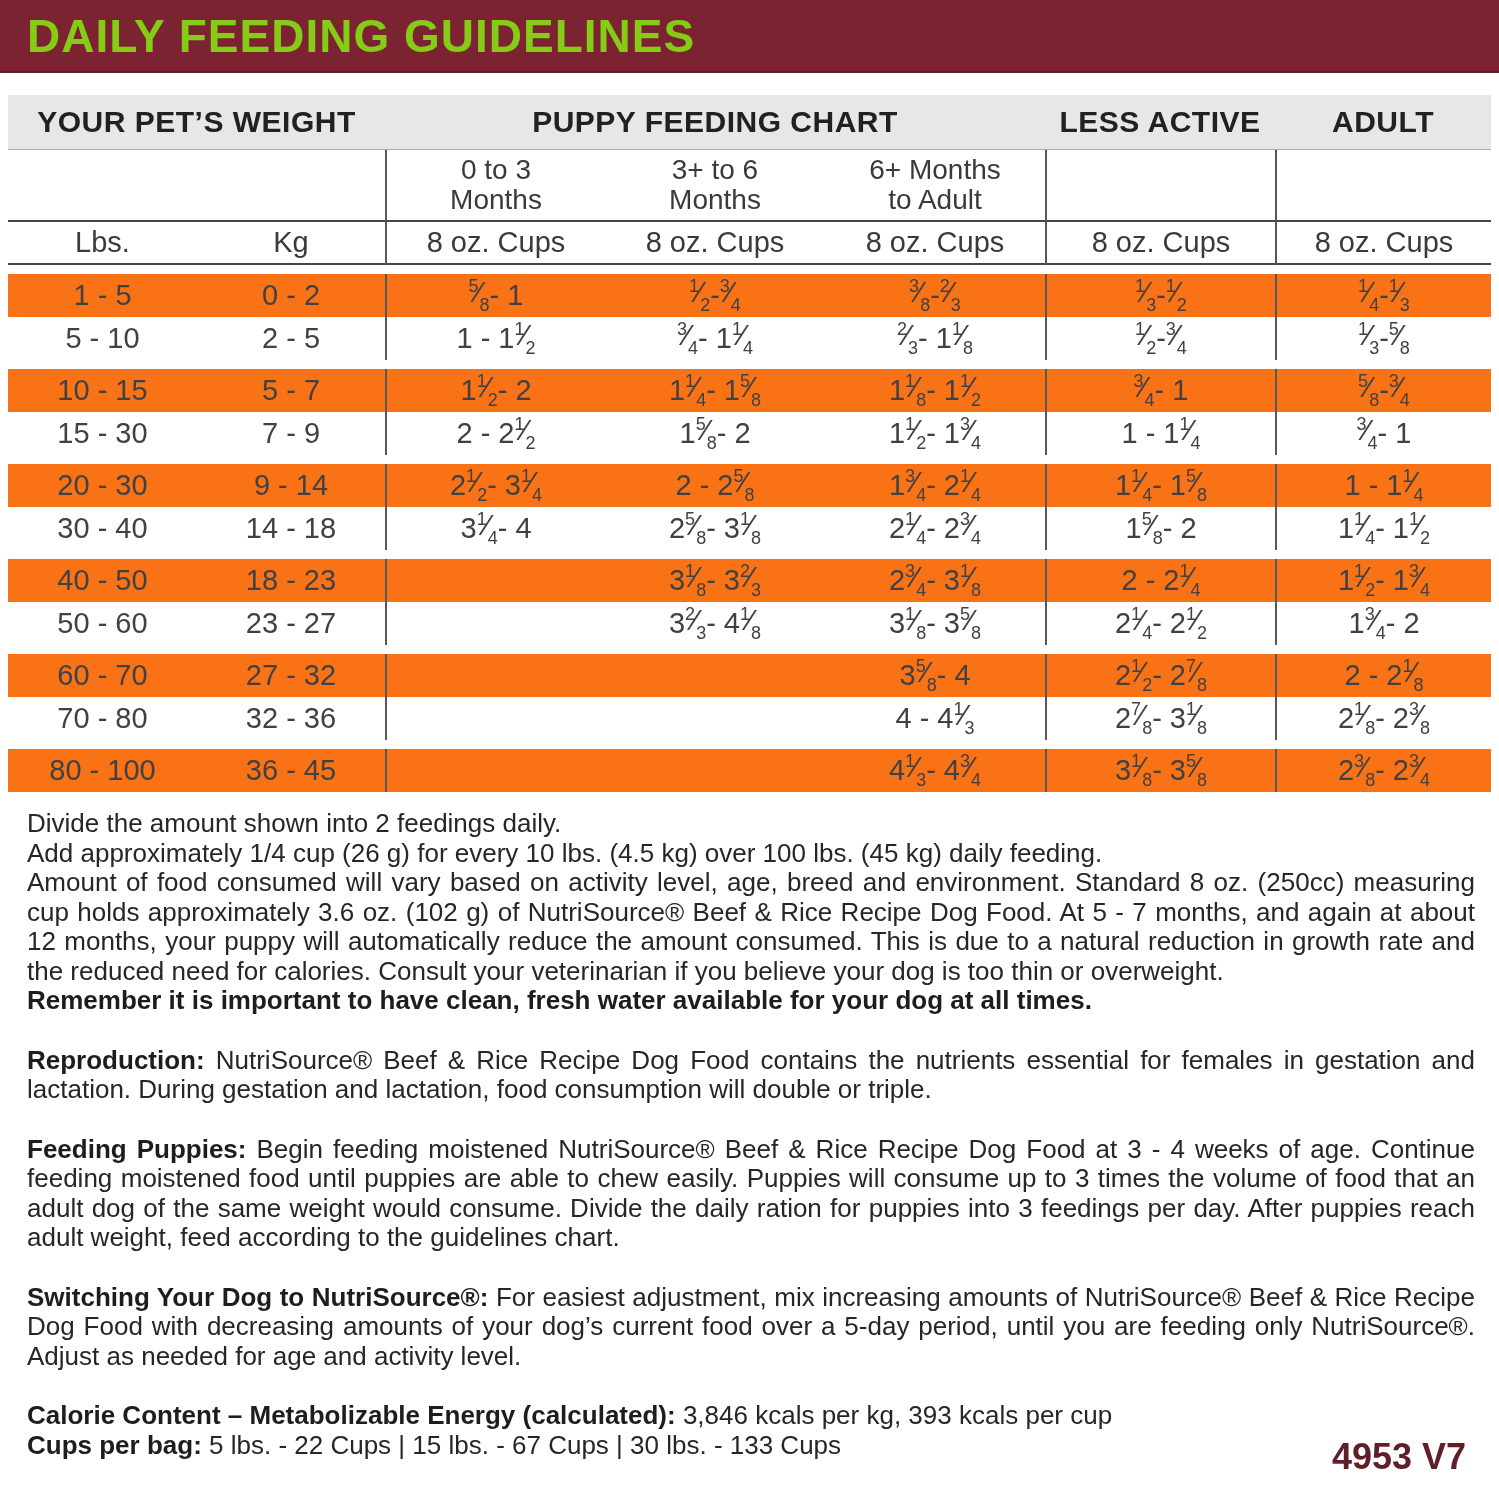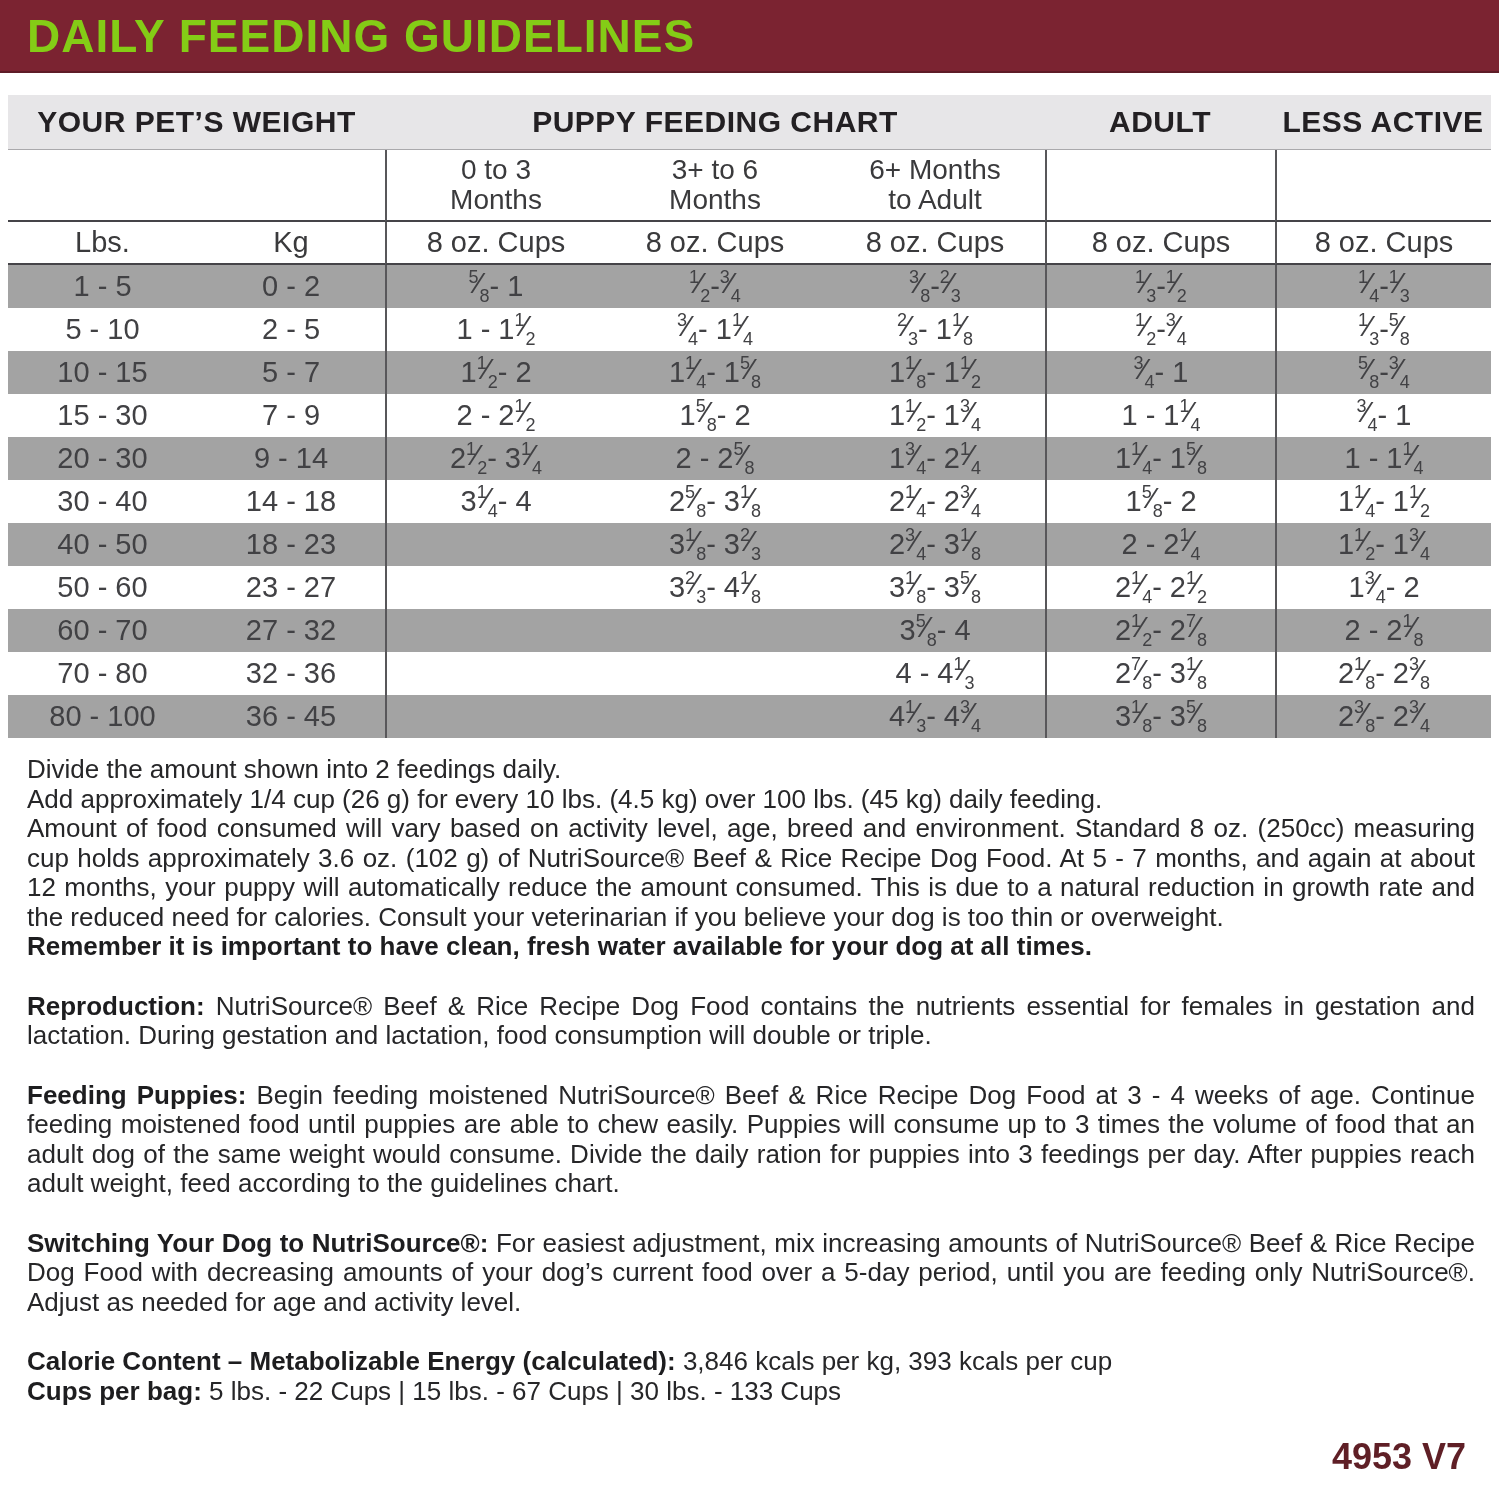--- a/index.html
+++ b/index.html
@@ -64,21 +64,21 @@
     color:#3a3a3c;
     white-space:pre-line;
     border-bottom:2px solid #454448;
   }
   .urow{
     height:43px;
     color:#3a3a3c;
     border-bottom:2px solid #454448;
   }
   .drow{height:43px;}
-  .band{background:#a3a3a3;}
+  .band{background:#f97316;margin-top:9px;}
   .vline{border-left:2px solid #58575a;}
   
   .fr{display:inline-block;white-space:nowrap;line-height:0;}
   .fr sup{font-size:18px;vertical-align:10px;line-height:0;}
   .fr .sl{font-size:30px;margin:0 -2px;line-height:0;}
   .fr sub{font-size:18px;vertical-align:-9px;line-height:0;}
   
   .notes{
     margin:17px 24px 0 27px;
     font-size:26px;
@@ -104,22 +104,22 @@
 
 <div class="page">
 
   <div class="title-bar">
     <h1>DAILY FEEDING GUIDELINES</h1>
   </div>
 
   <div class="gtable">
     <div class="gcell hrow span2">YOUR PET’S WEIGHT</div>
     <div class="gcell hrow span3">PUPPY FEEDING CHART</div>
+    <div class="gcell hrow">LESS ACTIVE</div>
     <div class="gcell hrow vlnone">ADULT</div>
-    <div class="gcell hrow">LESS ACTIVE</div>
 
   <div class="gcell mrow"></div>
       <div class="gcell mrow"></div>
       <div class="gcell mrow vline">0 to 3<br>Months</div>
       <div class="gcell mrow">3+ to 6<br>Months</div>
       <div class="gcell mrow">6+ Months<br>to Adult</div>
       <div class="gcell mrow vline"></div>
       <div class="gcell mrow vline"></div>
       <div class="gcell urow">Lbs.</div>
       <div class="gcell urow">Kg</div>

